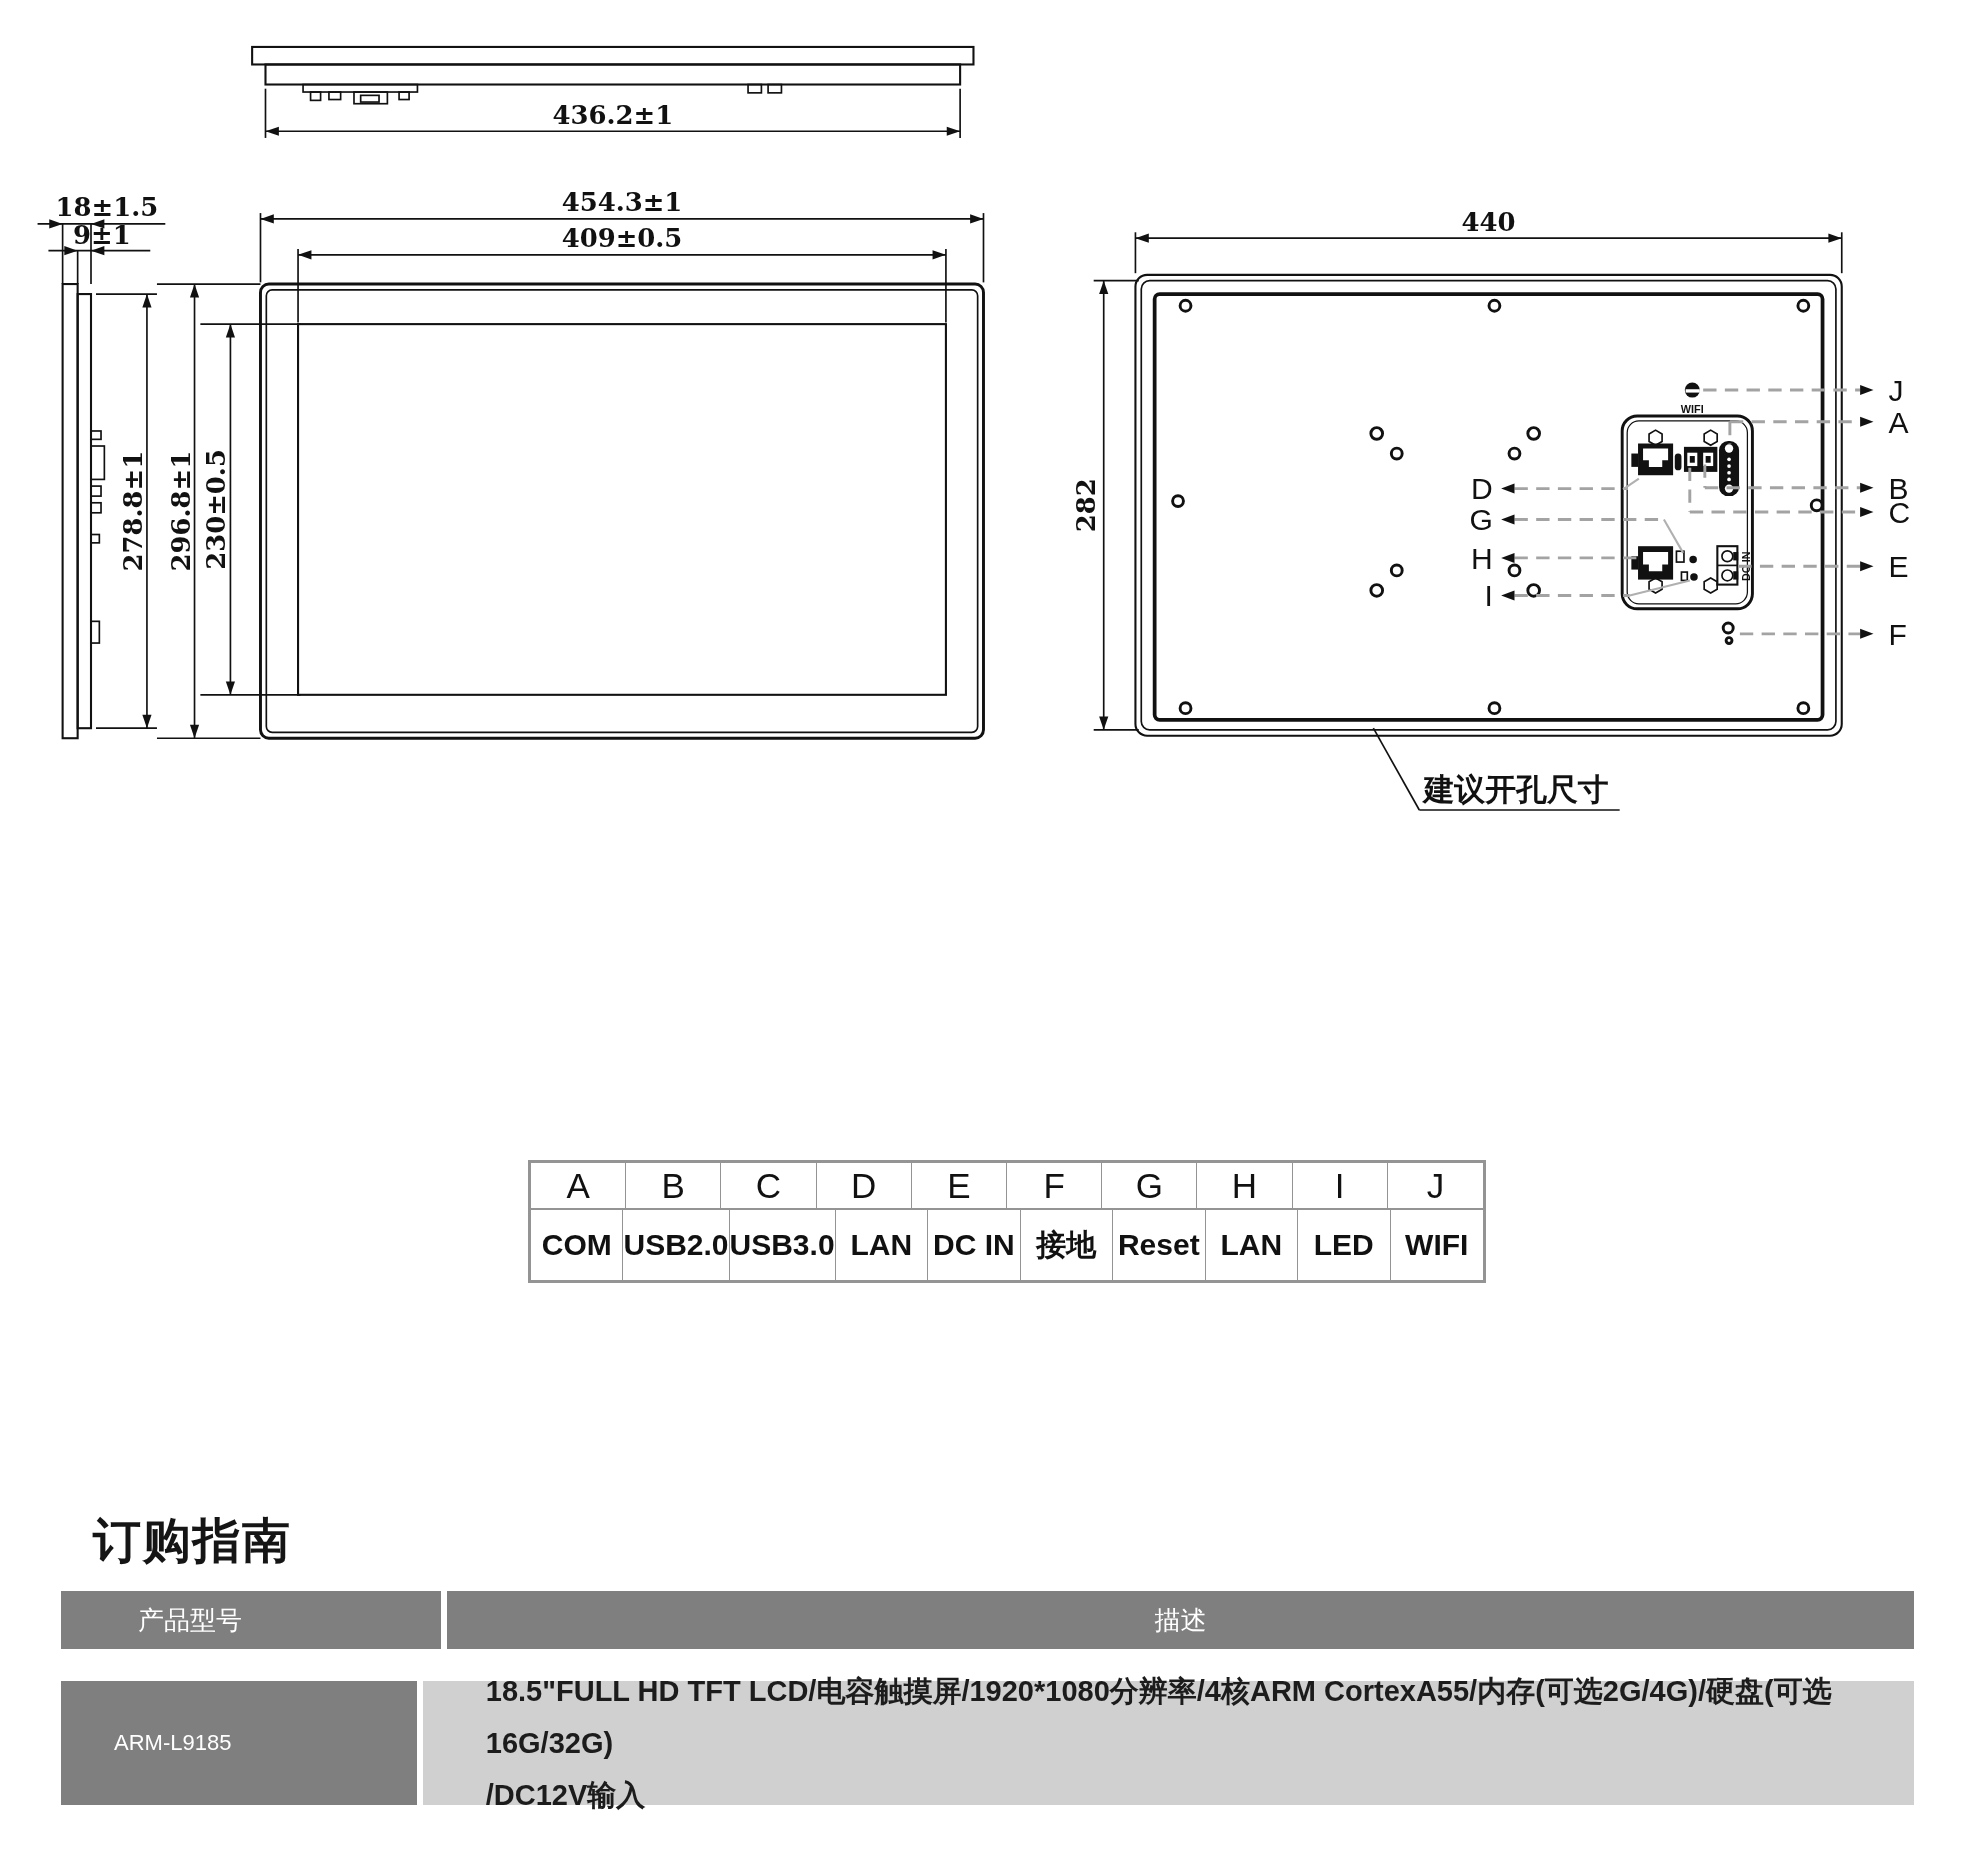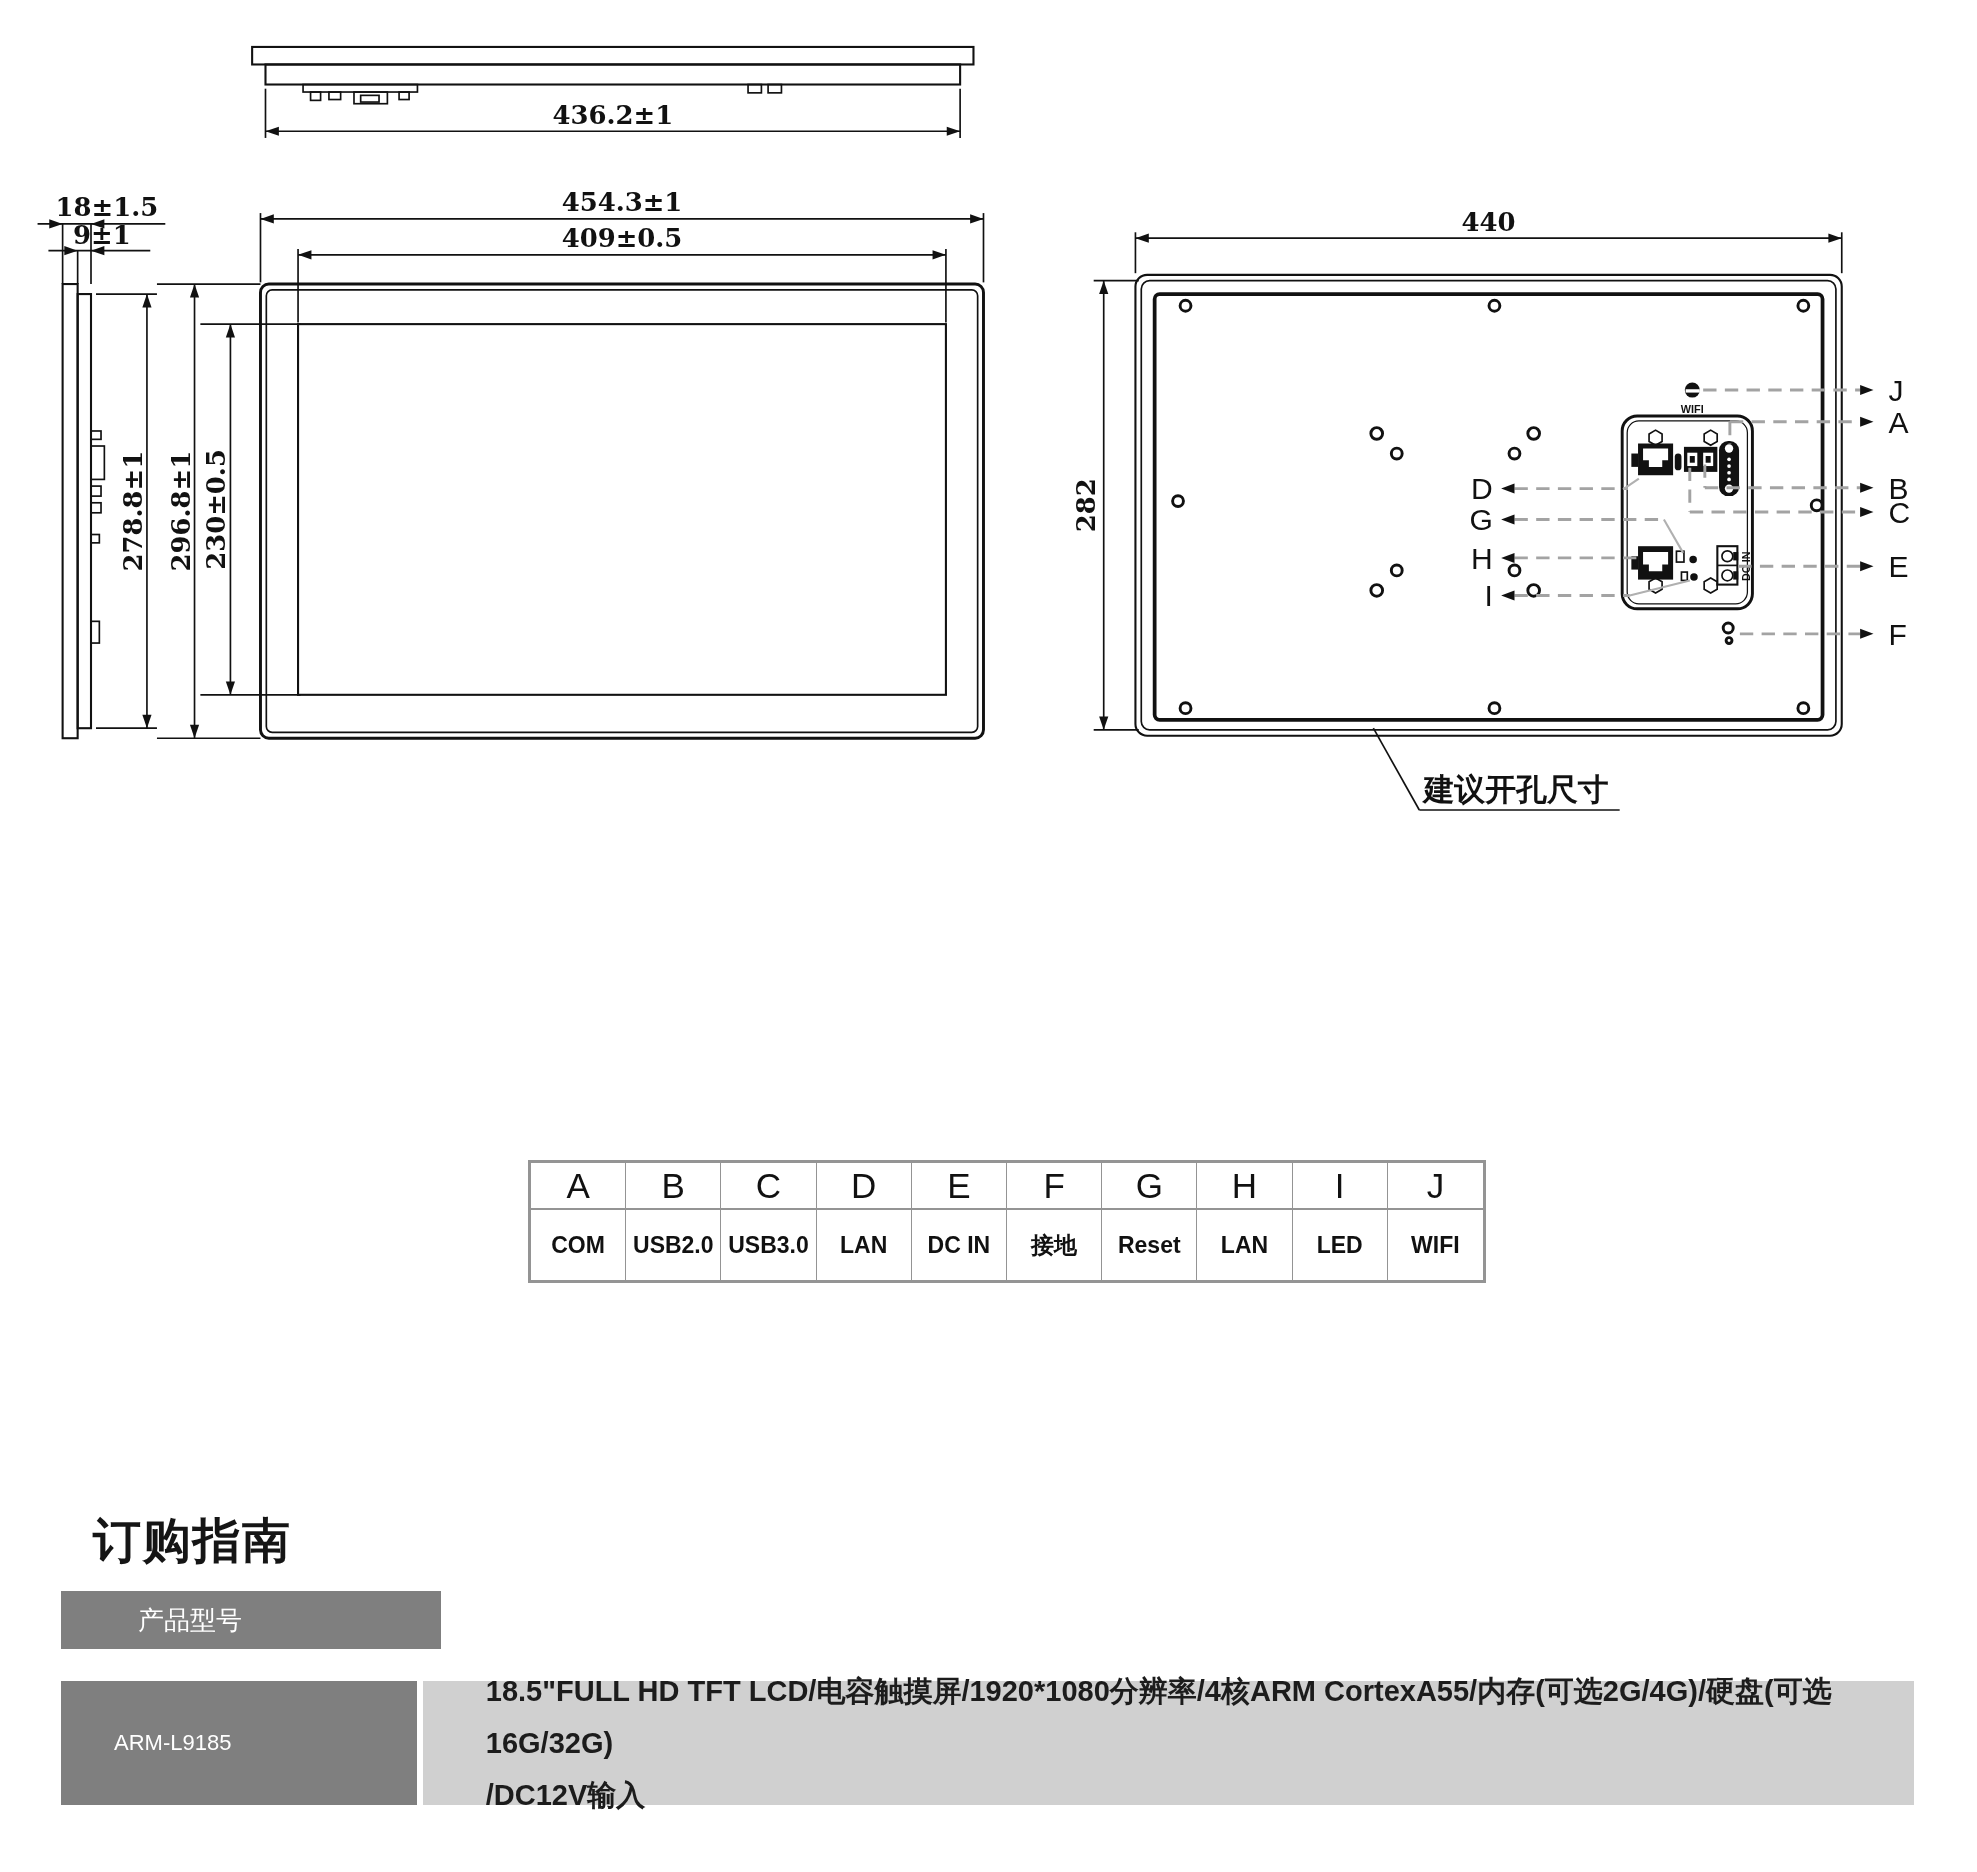--- a/index.html
+++ b/index.html
@@ -19,21 +19,21 @@
   .gray{stroke:#b0b0b0;stroke-width:2.5;fill:none;}
   .hole{stroke:#111;stroke-width:3.5;fill:#fff;}
   .blk{fill:#111;stroke:none;}
 
   
   .port-table{position:absolute;left:528px;top:1160px;width:952px;border:3.3px solid #949494;background:#fff;}
   .port-row{display:grid;grid-template-columns:repeat(10,1fr);}
   .port-cell{border-right:1.7px solid #949494;display:flex;align-items:center;justify-content:center;color:#111;}
   .port-cell:last-child{border-right:none;}
   .port-head .port-cell{height:45px;font-size:35px;font-weight:500;border-bottom:2.5px solid #949494;}
-  .port-vals .port-cell{height:70px;font-size:23px;font-weight:600;text-align:right;}
+  .port-vals .port-cell{height:70px;font-size:30px;font-weight:600;text-align:right;}
 
   
   .order-title{position:absolute;left:93px;top:1509px;font-size:48px;font-weight:700;color:#151515;letter-spacing:1.7px;}
   .ot-row{position:absolute;left:61px;width:1853px;display:flex;}
   .ot-head{top:1591px;height:58px;text-align:right;}
   .ot-data{top:1681px;height:124px;}
   .ot-cell-model{width:303px;flex:none;background:#7f7f7f;color:#fff;display:flex;align-items:center;}
   .ot-cell-desc{flex:1;margin-left:5.8px;background:#7f7f7f;color:#fff;display:flex;align-items:center;justify-content:center;}
   .ot-head .ot-cell-model{padding-left:77px;font-size:26px;}
   .ot-head .ot-cell-desc{font-size:26px;}
@@ -319,20 +319,21 @@
     <div class="port-cell">LED</div>
     <div class="port-cell">WIFI</div>
   </div>
 </div>
 
 
 <div class="order-title">订购指南</div>
 
 <div class="ot-row ot-head">
   <div class="ot-cell-model">产品型号</div>
+  <div class="ot-cell-desc">描述</div>
 </div>
 
 <div class="ot-row ot-data">
   <div class="ot-cell-model">ARM-L9185</div>
   <div class="ot-cell-desc">
     <span>18.5"FULL HD TFT LCD/电容触摸屏/1920*1080分辨率/4核ARM CortexA55/内存(可选2G/4G)/硬盘(可选16G/32G)</span>
     <span>/DC12V输入</span>
   </div>
 </div>
 

